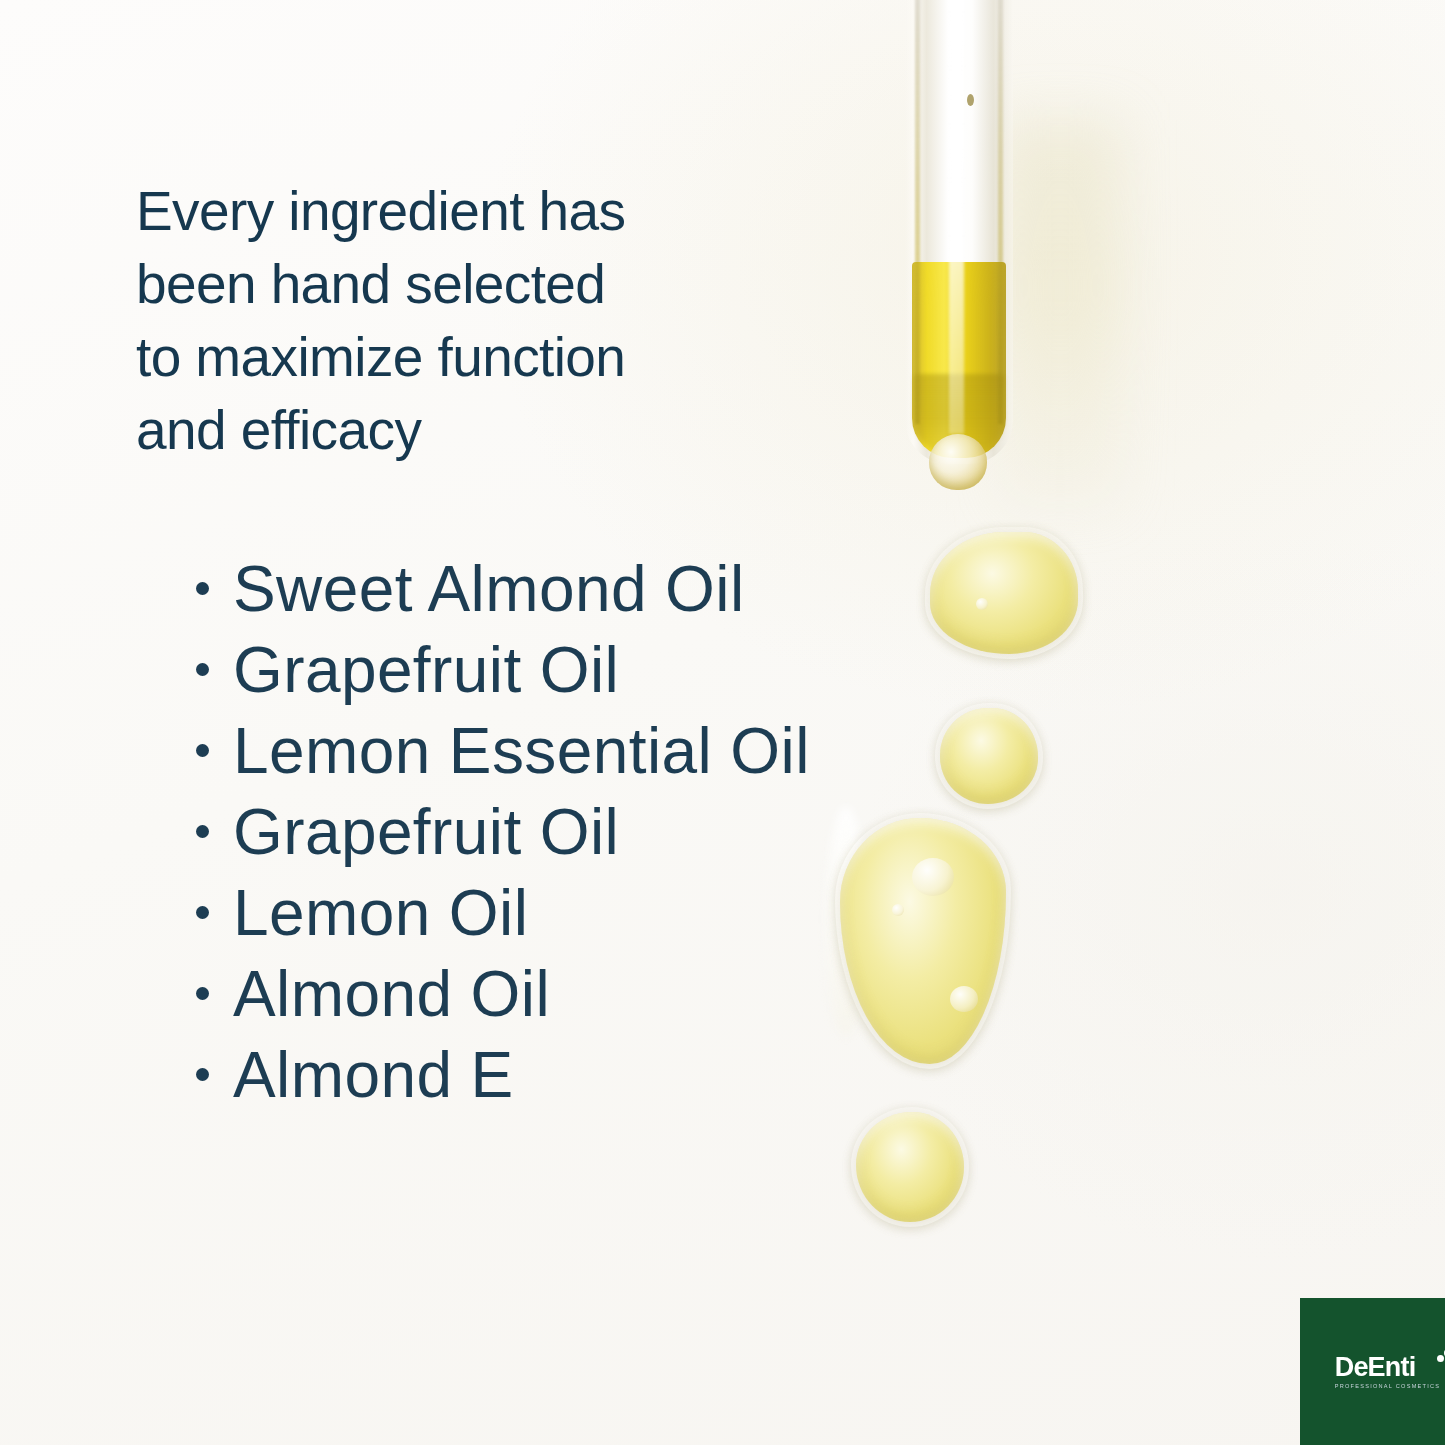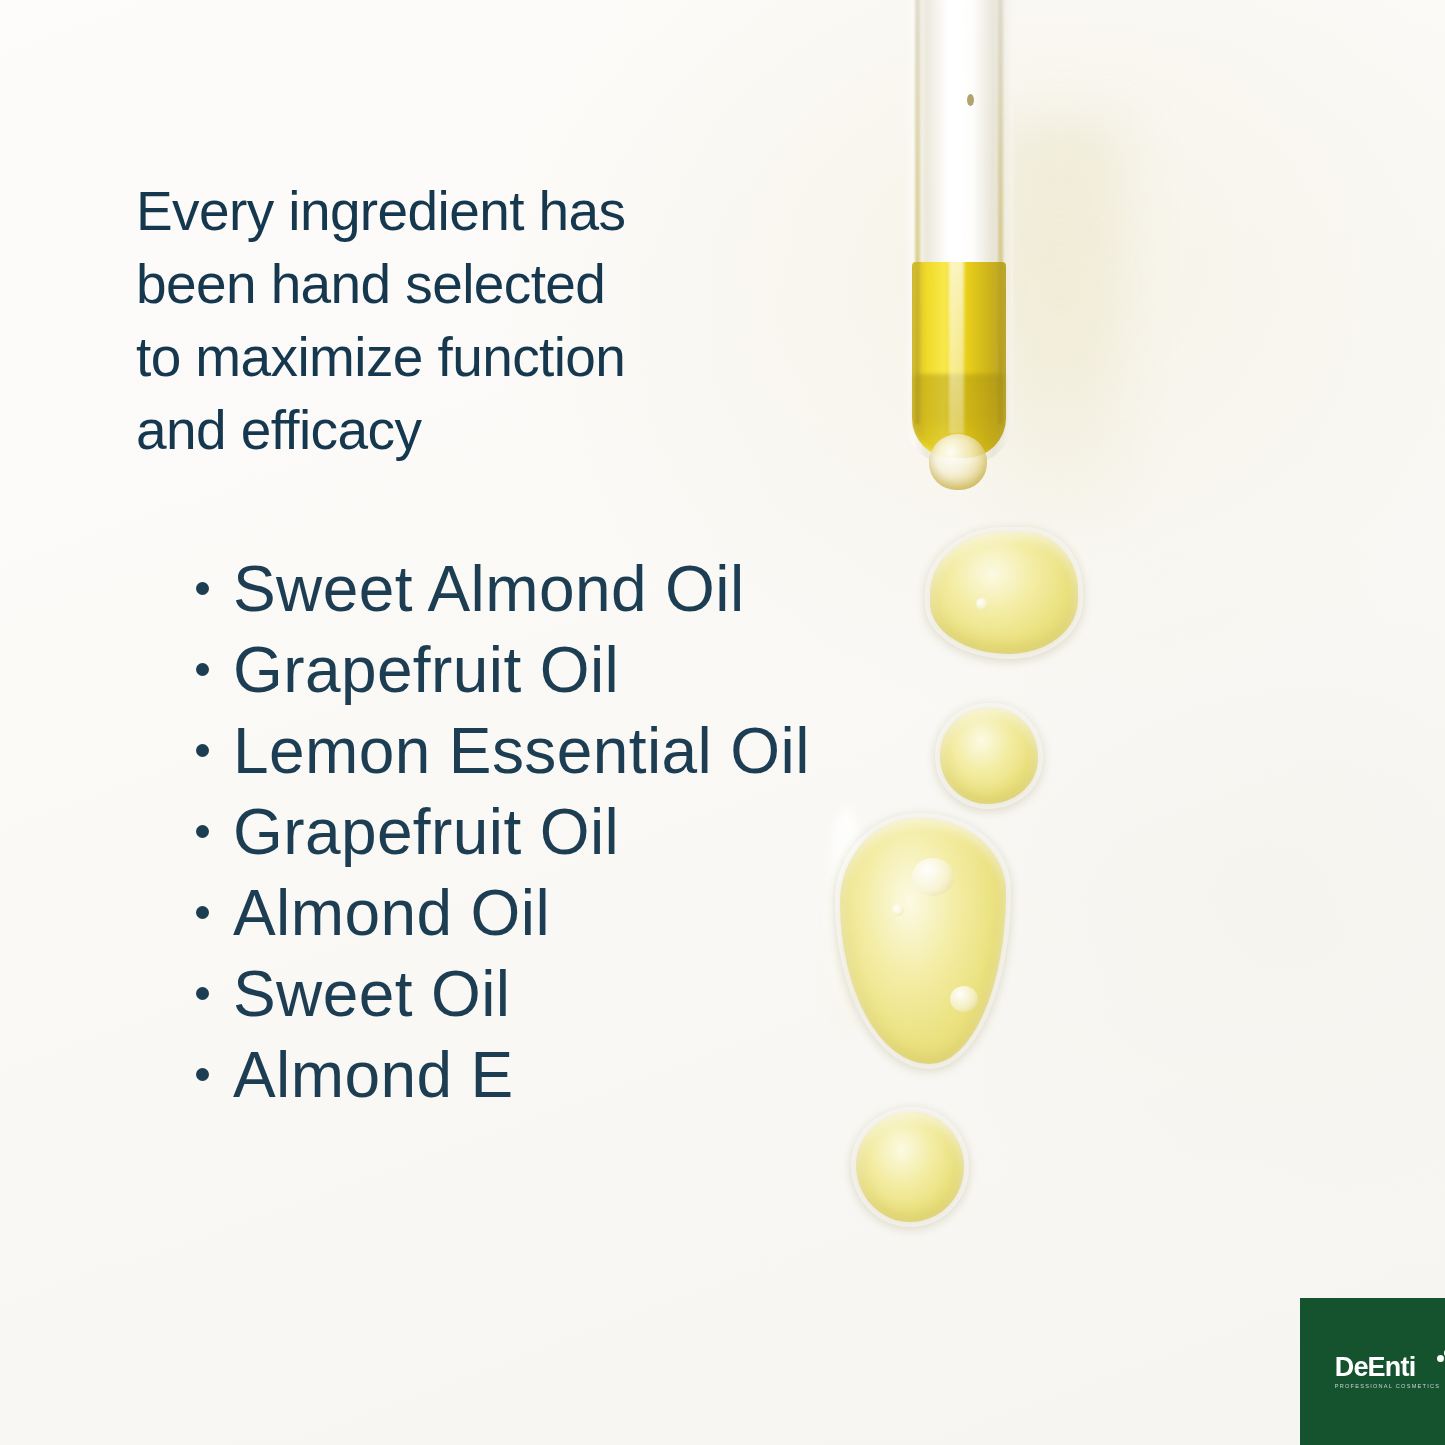--- a/index.html
+++ b/index.html
@@ -312,25 +312,25 @@
     <li class="ingredient-row">
       <span class="bullet"></span>
       <span class="ingredient-label">Lemon Essential Oil</span>
     </li>
     <li class="ingredient-row">
       <span class="bullet"></span>
       <span class="ingredient-label">Grapefruit Oil</span>
     </li>
     <li class="ingredient-row">
       <span class="bullet"></span>
+      <span class="ingredient-label">Lemon Oil</span>
+    </li>
+    <li class="ingredient-row">
+      <span class="bullet"></span>
       <span class="ingredient-label">Almond Oil</span>
-    </li>
-    <li class="ingredient-row">
-      <span class="bullet"></span>
-      <span class="ingredient-label">Sweet Oil</span>
     </li>
     <li class="ingredient-row">
       <span class="bullet"></span>
       <span class="ingredient-label">Almond E</span>
     </li>
   </ul>
 
   <div class="pipette-shadow"></div>
   <div class="pipette">
     <div class="pipette-glass"></div>

